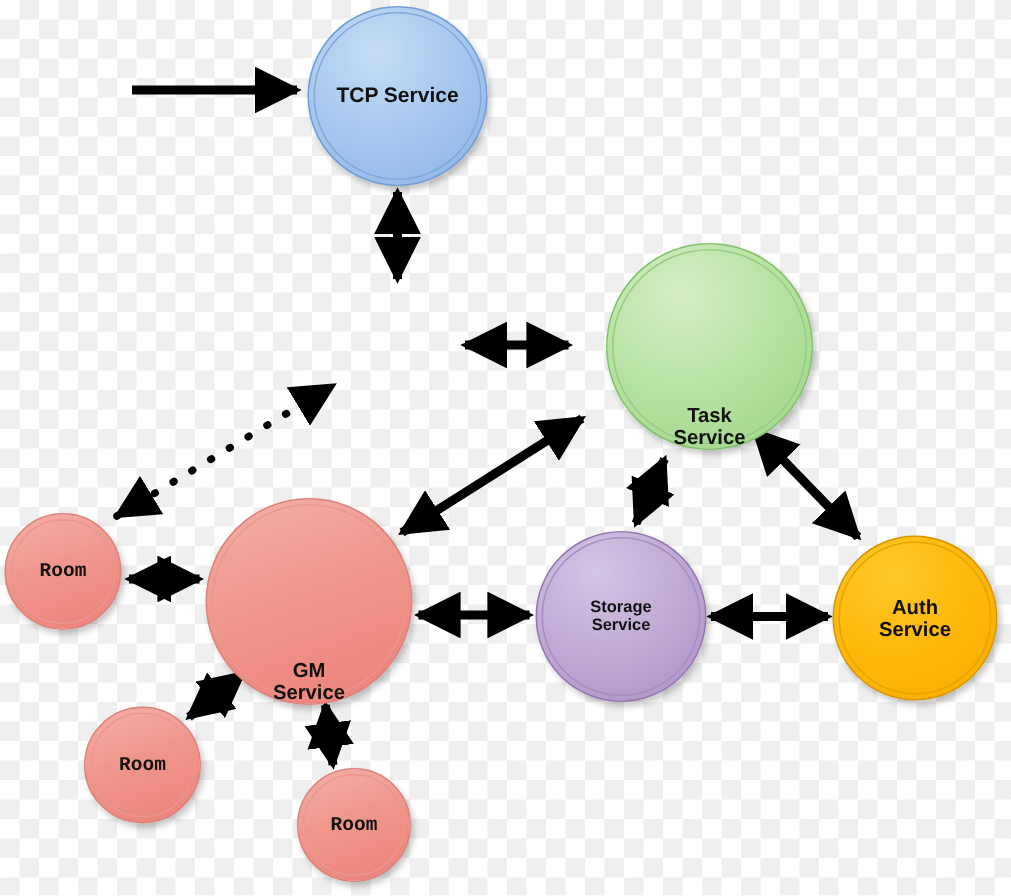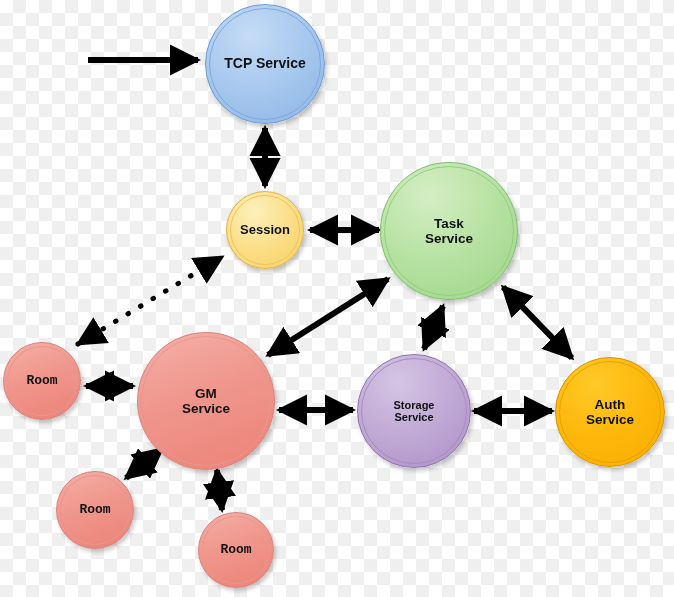--- a/index.html
+++ b/index.html
@@ -81,21 +81,21 @@
     border: 1.5px solid #d79400;
     font-size: 13.5px;
   }
   .n-auth .inner-ring { border: 1px solid #e7a300; }
 
   .n-gm, .n-room {
     background: linear-gradient(160deg, #f4b0a7 0%, #f0968c 45%, #ec8278 100%);
     border: 1.5px solid #d9827a;
   }
   .n-gm .inner-ring, .n-room .inner-ring { border: 1px solid #e9978f; }
-  .n-gm { font-size: 13.5px; }
+  .n-gm { font-size: 13.5px; align-items: flex-end; }
   .n-room { font-size: 13px; font-family: Liberation Mono, monospace; }
 
   .actor { position: absolute; }
   .actor-label {
     position: absolute;
     width: 100%;
     text-align: center;
     font-size: 14px;
     color: #1a1a1a;
     top: 76px;
@@ -140,26 +140,22 @@
 
     <line x1="78" y1="344" x2="222" y2="257" stroke="#000" stroke-width="5" stroke-linecap="round" stroke-dasharray="0.6 14" marker-start="url(#ah-dot)" marker-end="url(#ah-dot)"></line>
   </svg>
 
 
   <div class="node n-tcp" style="left:205px; top:4px; width:120px; height:120px;">
     <span class="inner-ring"></span>
     <span class="label">TCP Service</span>
   </div>
 
-  <div class="node n-session" style="left:226px; top:191px; width:78px; height:78px;">
-    <span class="inner-ring"></span>
-    <span class="label">Session</span>
-  </div>
 
-  <div class="node n-task" style="left:380px; top:162px; width:138px; height:138px;">
+  <div class="node n-task" style="left:404px; top:162px; width:138px; height:138px;align-items:flex-end;">
     <span class="inner-ring"></span>
     <span class="label">Task
 Service</span>
   </div>
 
   <div class="node n-gm" style="left:137px; top:332px; width:138px; height:138px;">
     <span class="inner-ring"></span>
     <span class="label">GM
 Service</span>
   </div>

